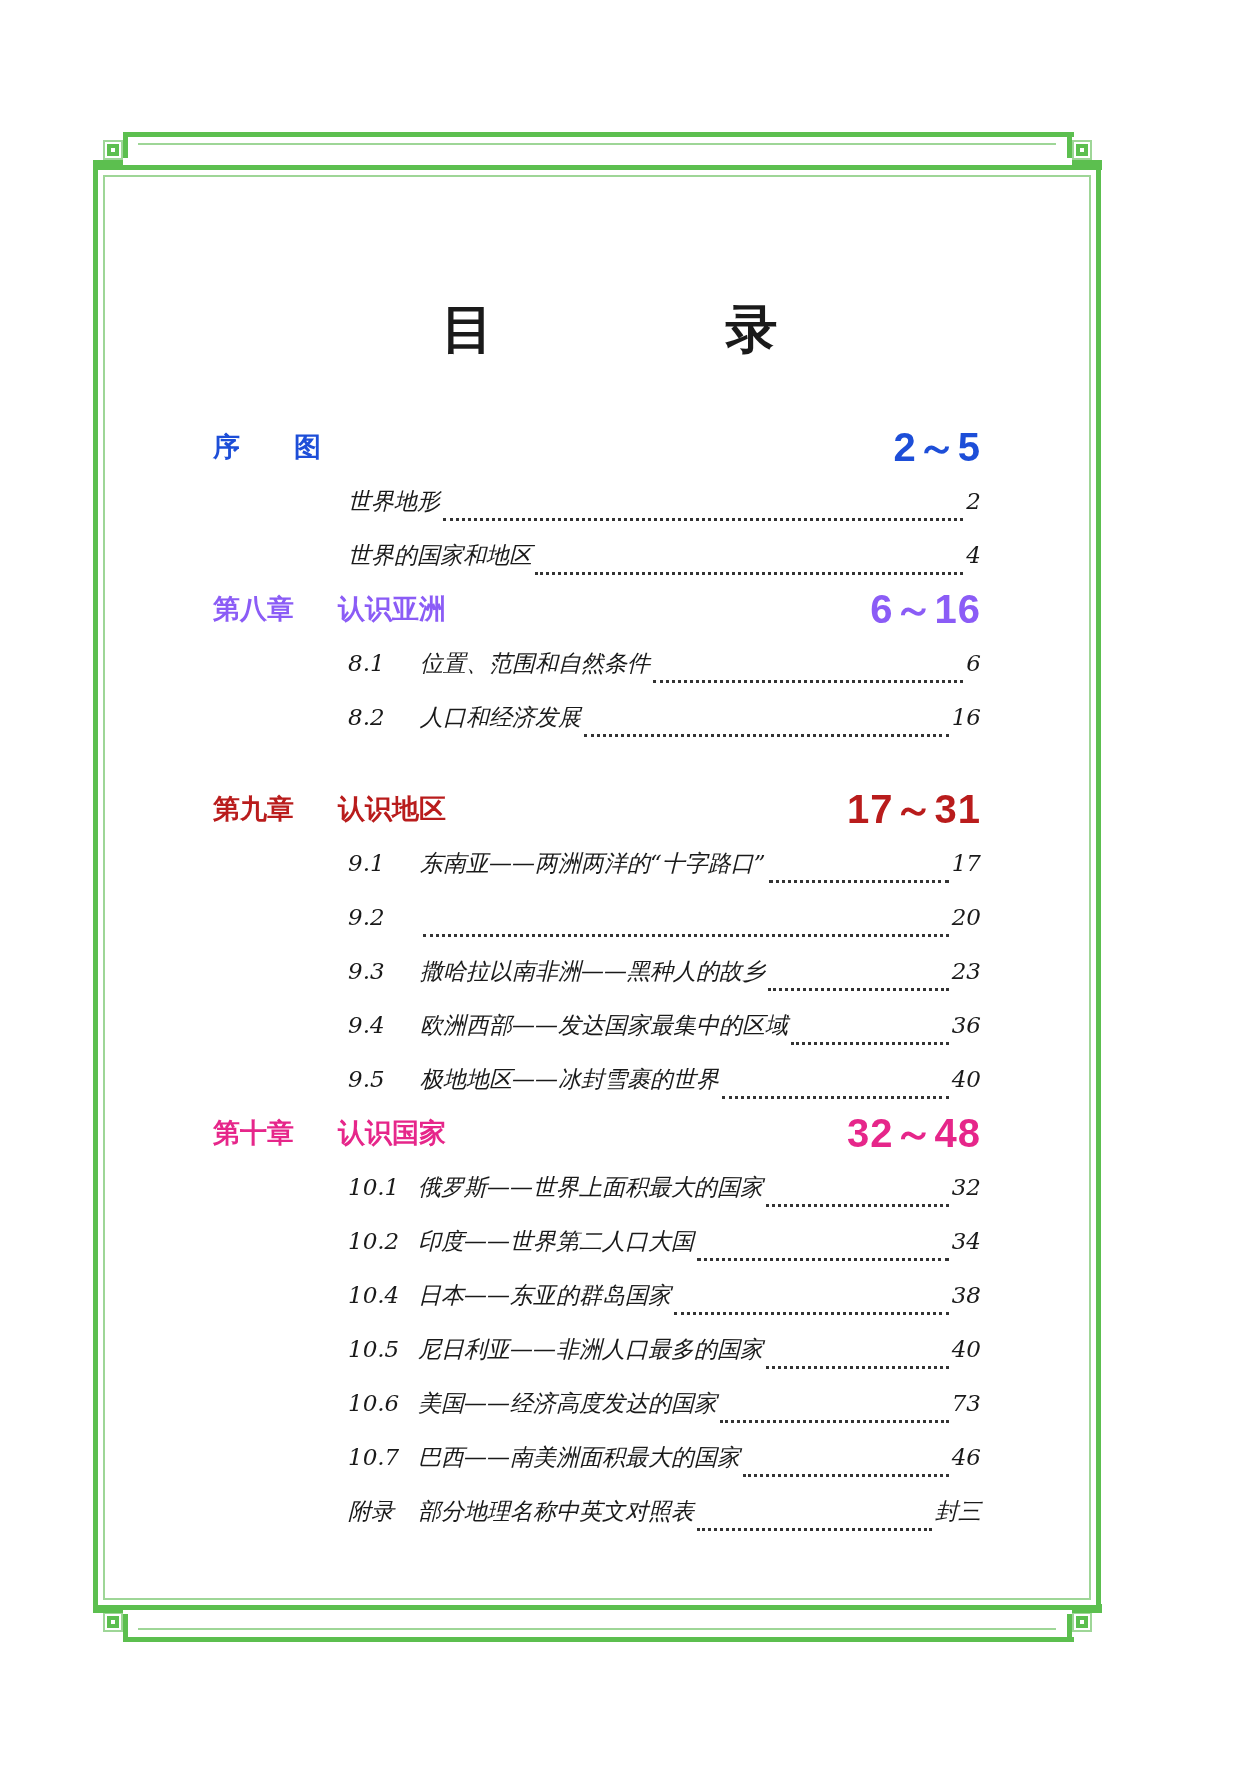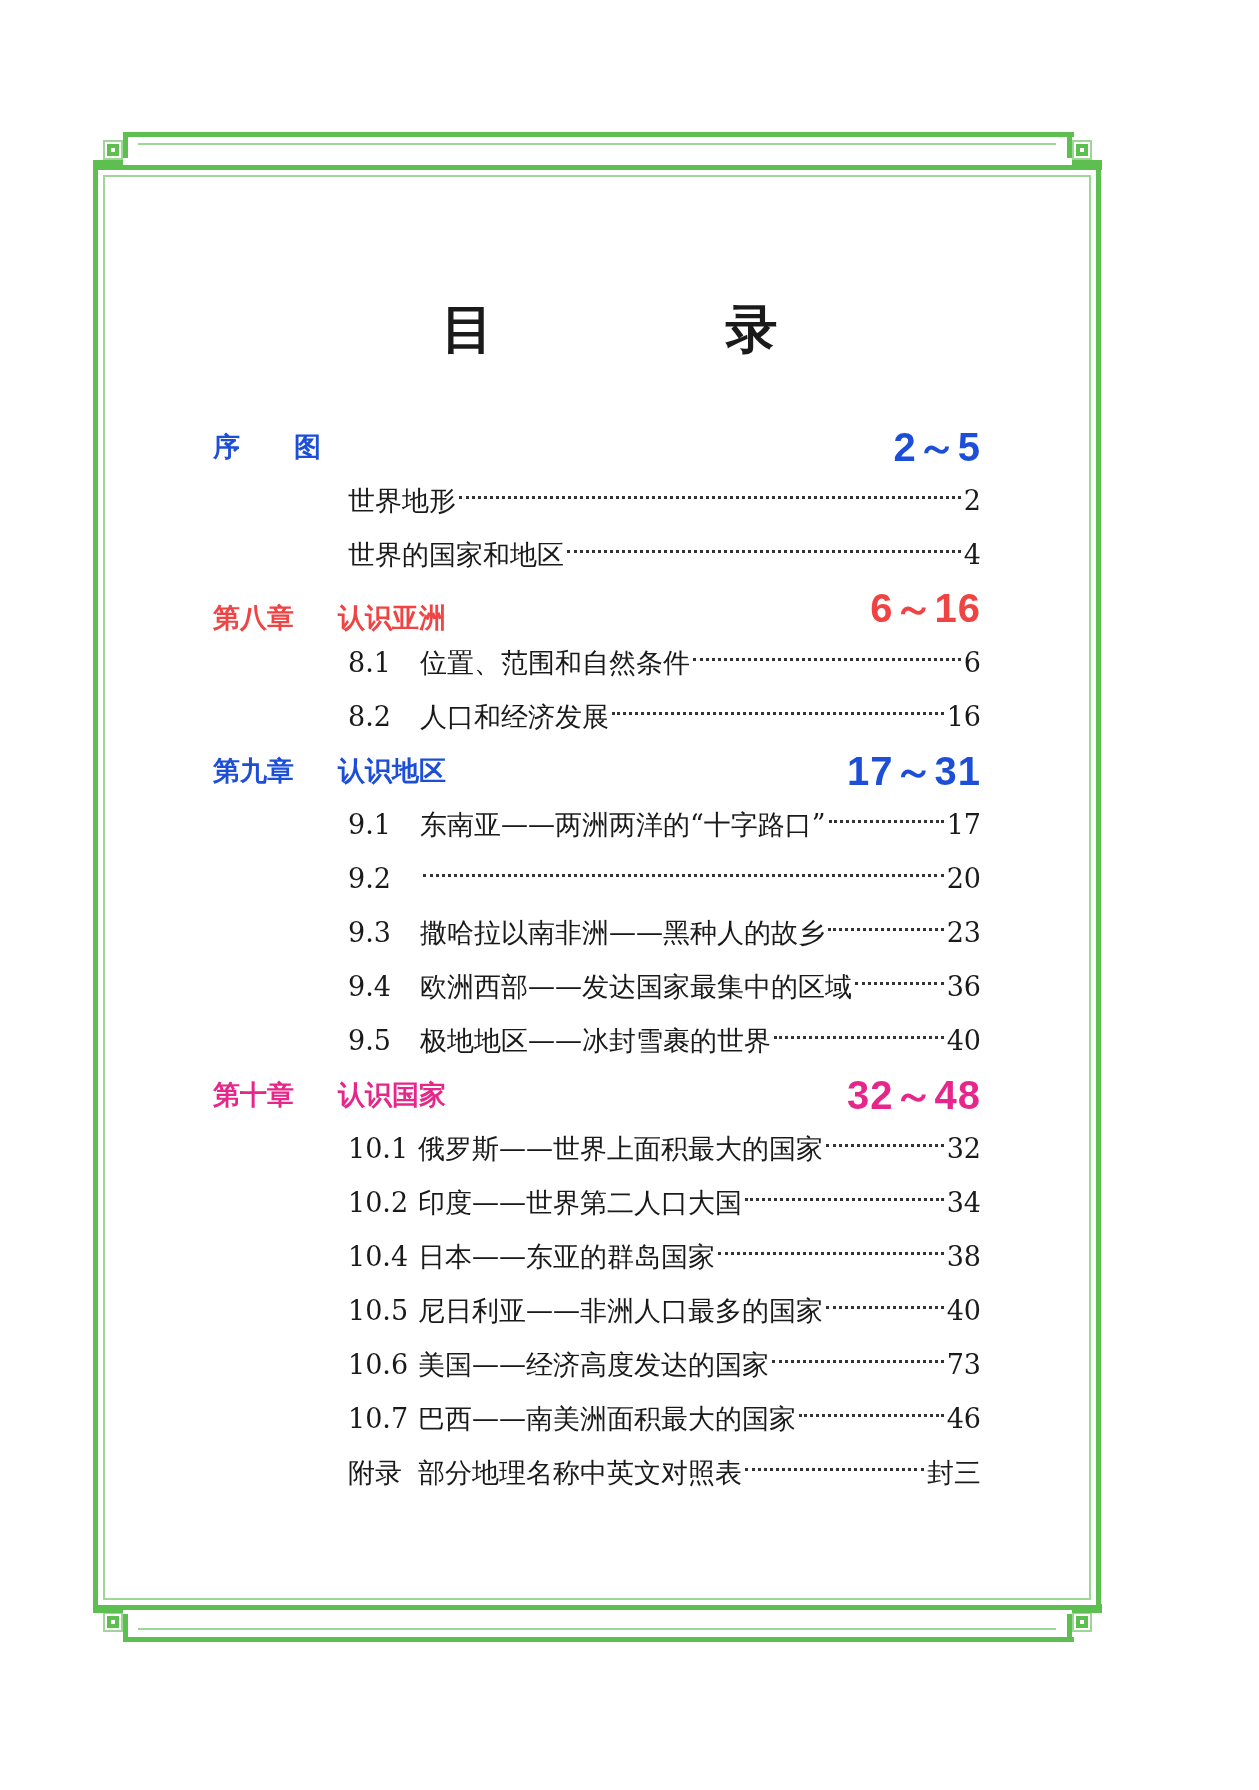--- a/index.html
+++ b/index.html
@@ -14,21 +14,21 @@
   .corner .sq{position:absolute;width:20px;height:20px;border:2px solid #9ed697;box-sizing:border-box;}
   .corner .dot{position:absolute;width:12px;height:12px;border:4px solid #5cbf4f;box-sizing:border-box;}
   .corner .v{position:absolute;width:5px;background:#5cbf4f;}
   .corner .h{position:absolute;height:5px;background:#5cbf4f;}
   .title{position:absolute;top:295px;left:0;width:1259px;text-align:center;font-family:"DejaVu Sans","Liberation Sans",sans-serif;font-size:52px;font-weight:bold;letter-spacing:90px;padding-left:50px;box-sizing:border-box;}
   .toc{position:absolute;left:213px;top:420px;width:768px;}
   .chap{display:flex;justify-content:space-between;align-items:center;height:54px;font-family:"DejaVu Sans","Liberation Sans",sans-serif;font-weight:bold;font-size:27px;}
   .chap .cname{display:flex;gap:0;}
   .chap .cnum{width:125px;display:inline-block;}
   .chap .pages{font-family:"Liberation Sans","DejaVu Sans",sans-serif;font-size:40px;letter-spacing:1px;}
-  .item{display:flex;align-items:center;height:54px;line-height:54px;font-size:27px;padding-left:135px;}
+  .item{display:flex;align-items:flex-end;height:54px;line-height:54px;font-size:23px;padding-left:135px;font-style:italic;}
   .item .num{width:72px;flex:none;}
   .item.wide .num{width:70px;}
   .item .txt{flex:none;white-space:nowrap;}
   .item .dots{flex:1;border-bottom:3px dotted #333;margin:0 3px 7px 3px;height:0;}
   .item .pg{flex:none;}
 </style>
 </head>
 <body>
 
 <div>
@@ -87,41 +87,41 @@
       <span class="txt">世界地形</span>
       <span class="dots"></span>
       <span class="pg">2</span>
     </div>
   <div class="item">
       <span class="txt">世界的国家和地区</span>
       <span class="dots"></span>
       <span class="pg">4</span>
     </div>
 
-  <div class="chap" style="color:#ef4444;align-items:flex-end;">
+  <div class="chap" style="color:#8b5cf6;">
     <span class="cname">
         <span class="cnum">第八章</span>
         <span>认识亚洲</span>
       </span>
     <span class="pages">6～16</span>
   </div>
   <div class="item">
       <span class="num">8.1</span>
       <span class="txt">位置、范围和自然条件</span>
       <span class="dots"></span>
       <span class="pg">6</span>
     </div>
   <div class="item">
       <span class="num">8.2</span>
       <span class="txt">人口和经济发展</span>
       <span class="dots"></span>
       <span class="pg">16</span>
     </div>
 
-  <div class="chap" style="color:#1d4ed8;">
+  <div class="chap" style="color:#b91c1c;margin-top:38px;">
     <span class="cname">
         <span class="cnum">第九章</span>
         <span>认识地区</span>
       </span>
     <span class="pages">17～31</span>
   </div>
   <div class="item">
       <span class="num">9.1</span>
       <span class="txt">东南亚——两洲两洋的“十字路口”</span>
       <span class="dots"></span>

